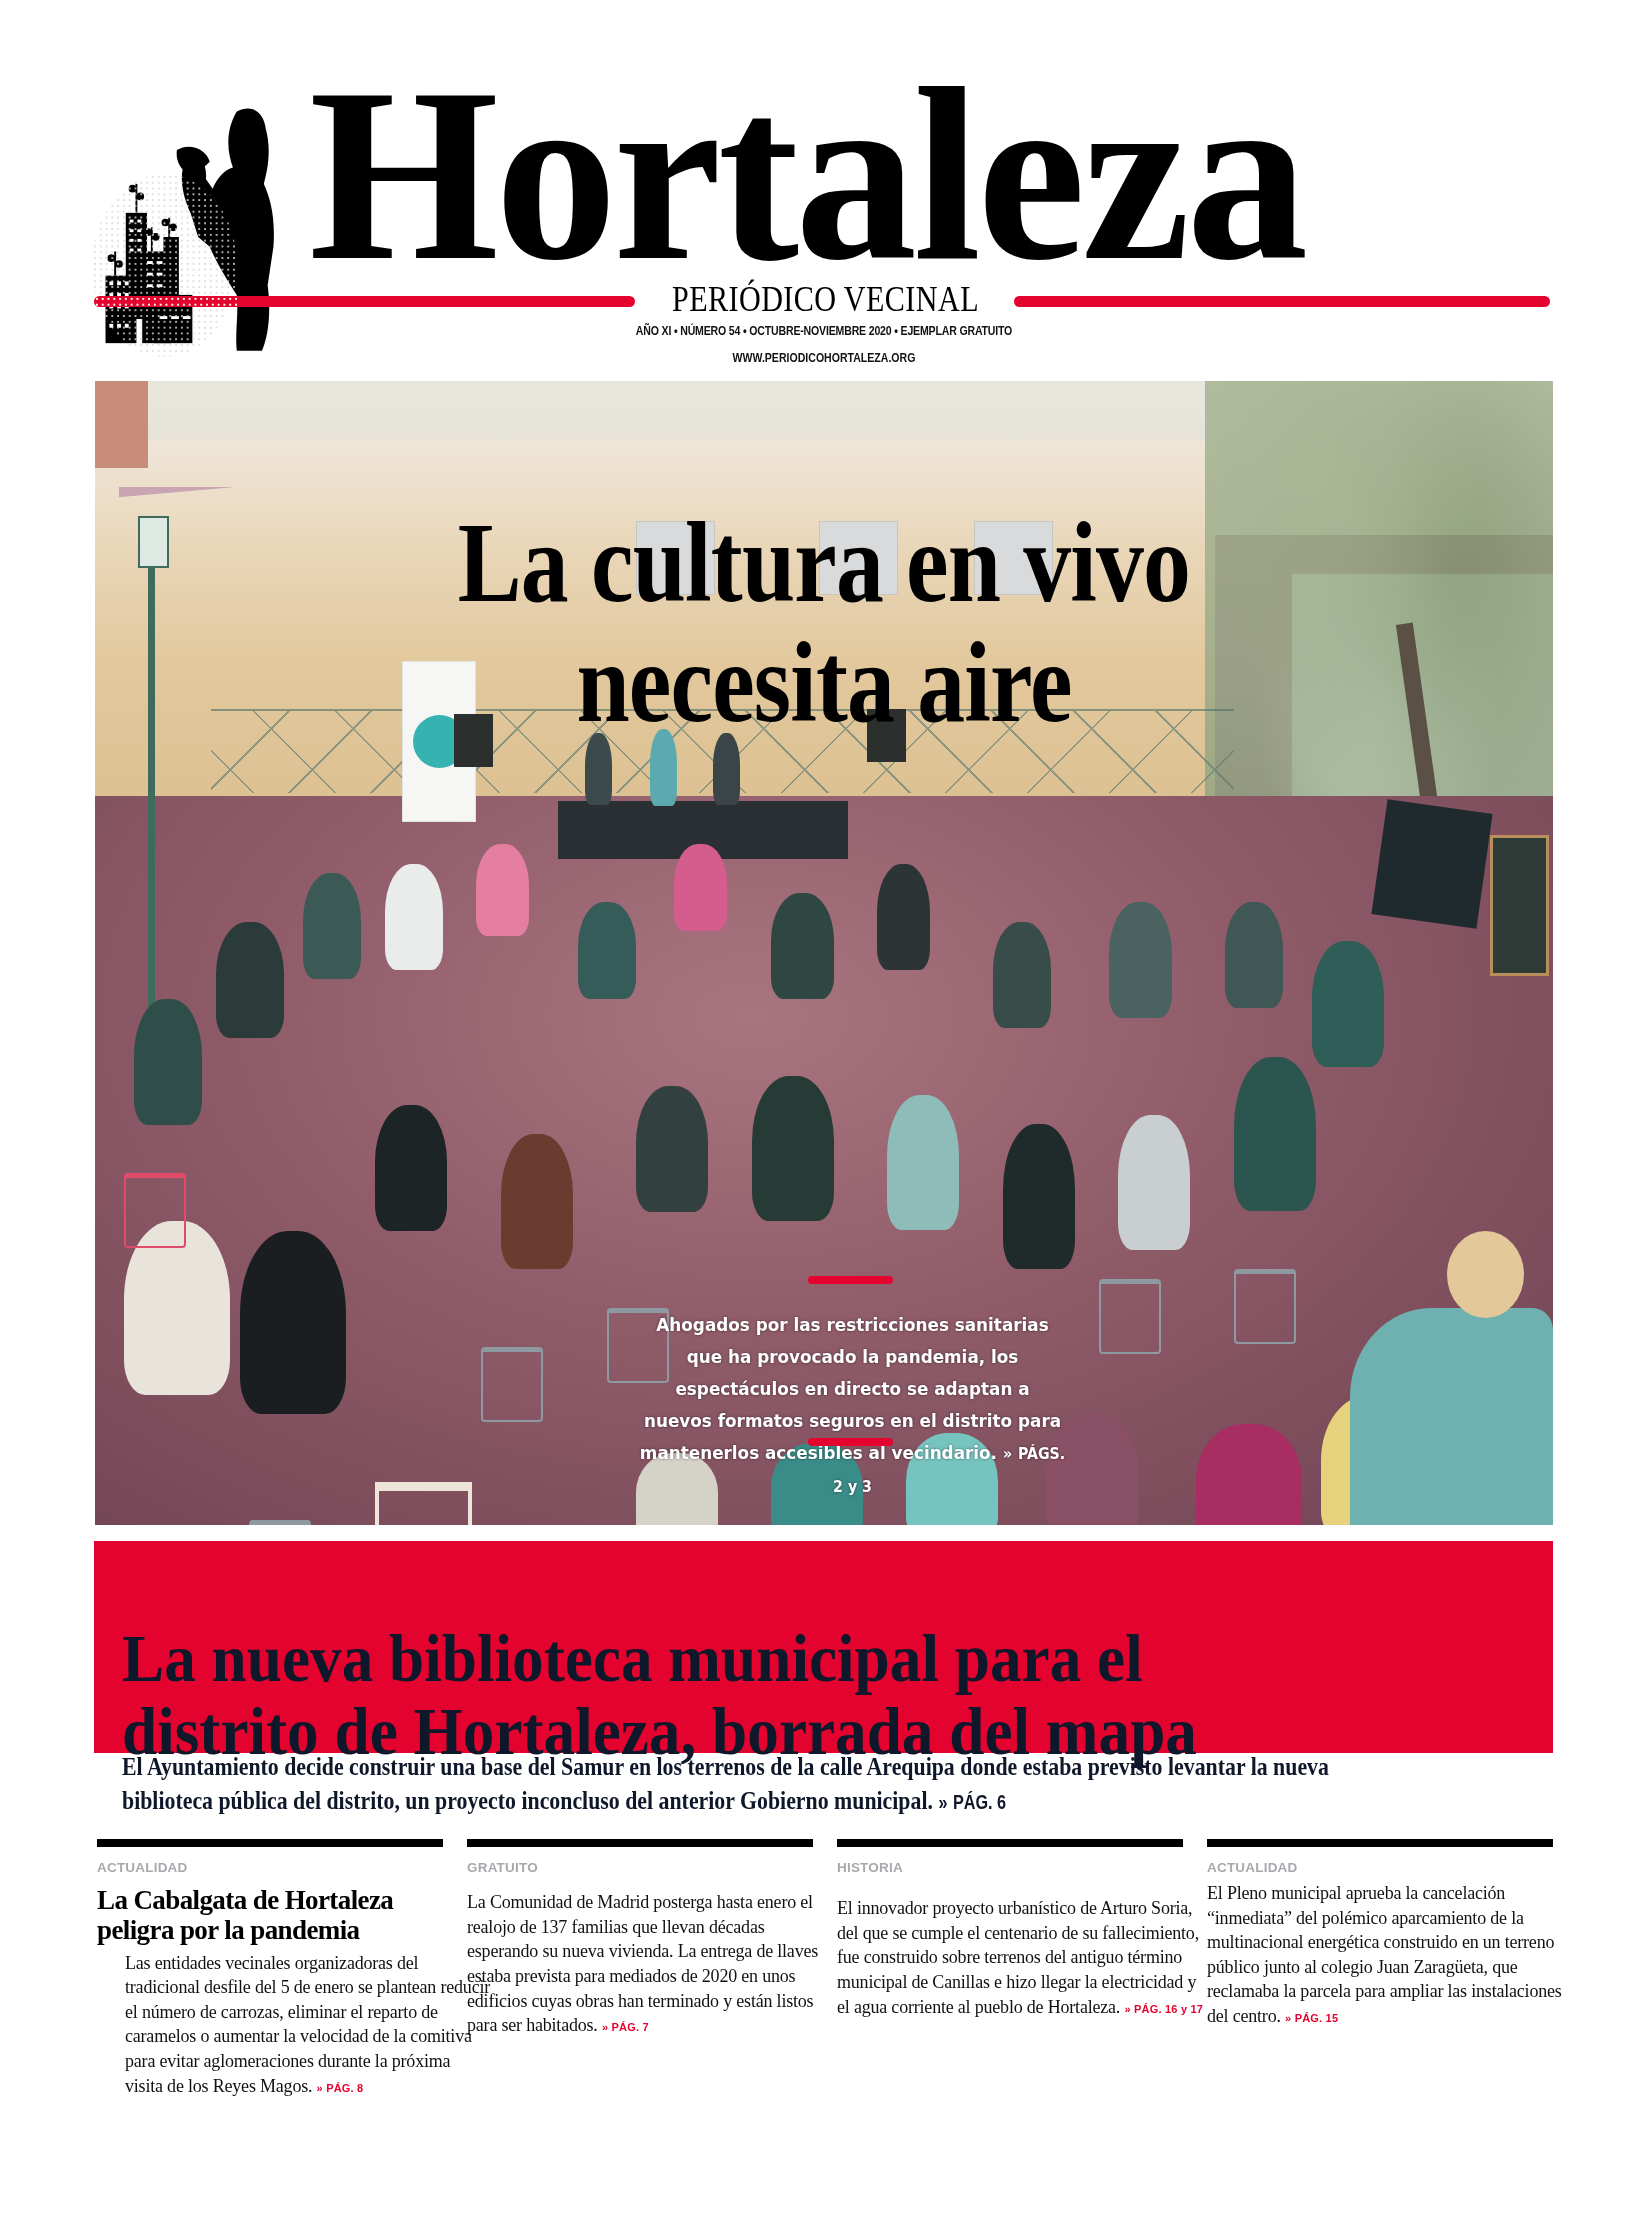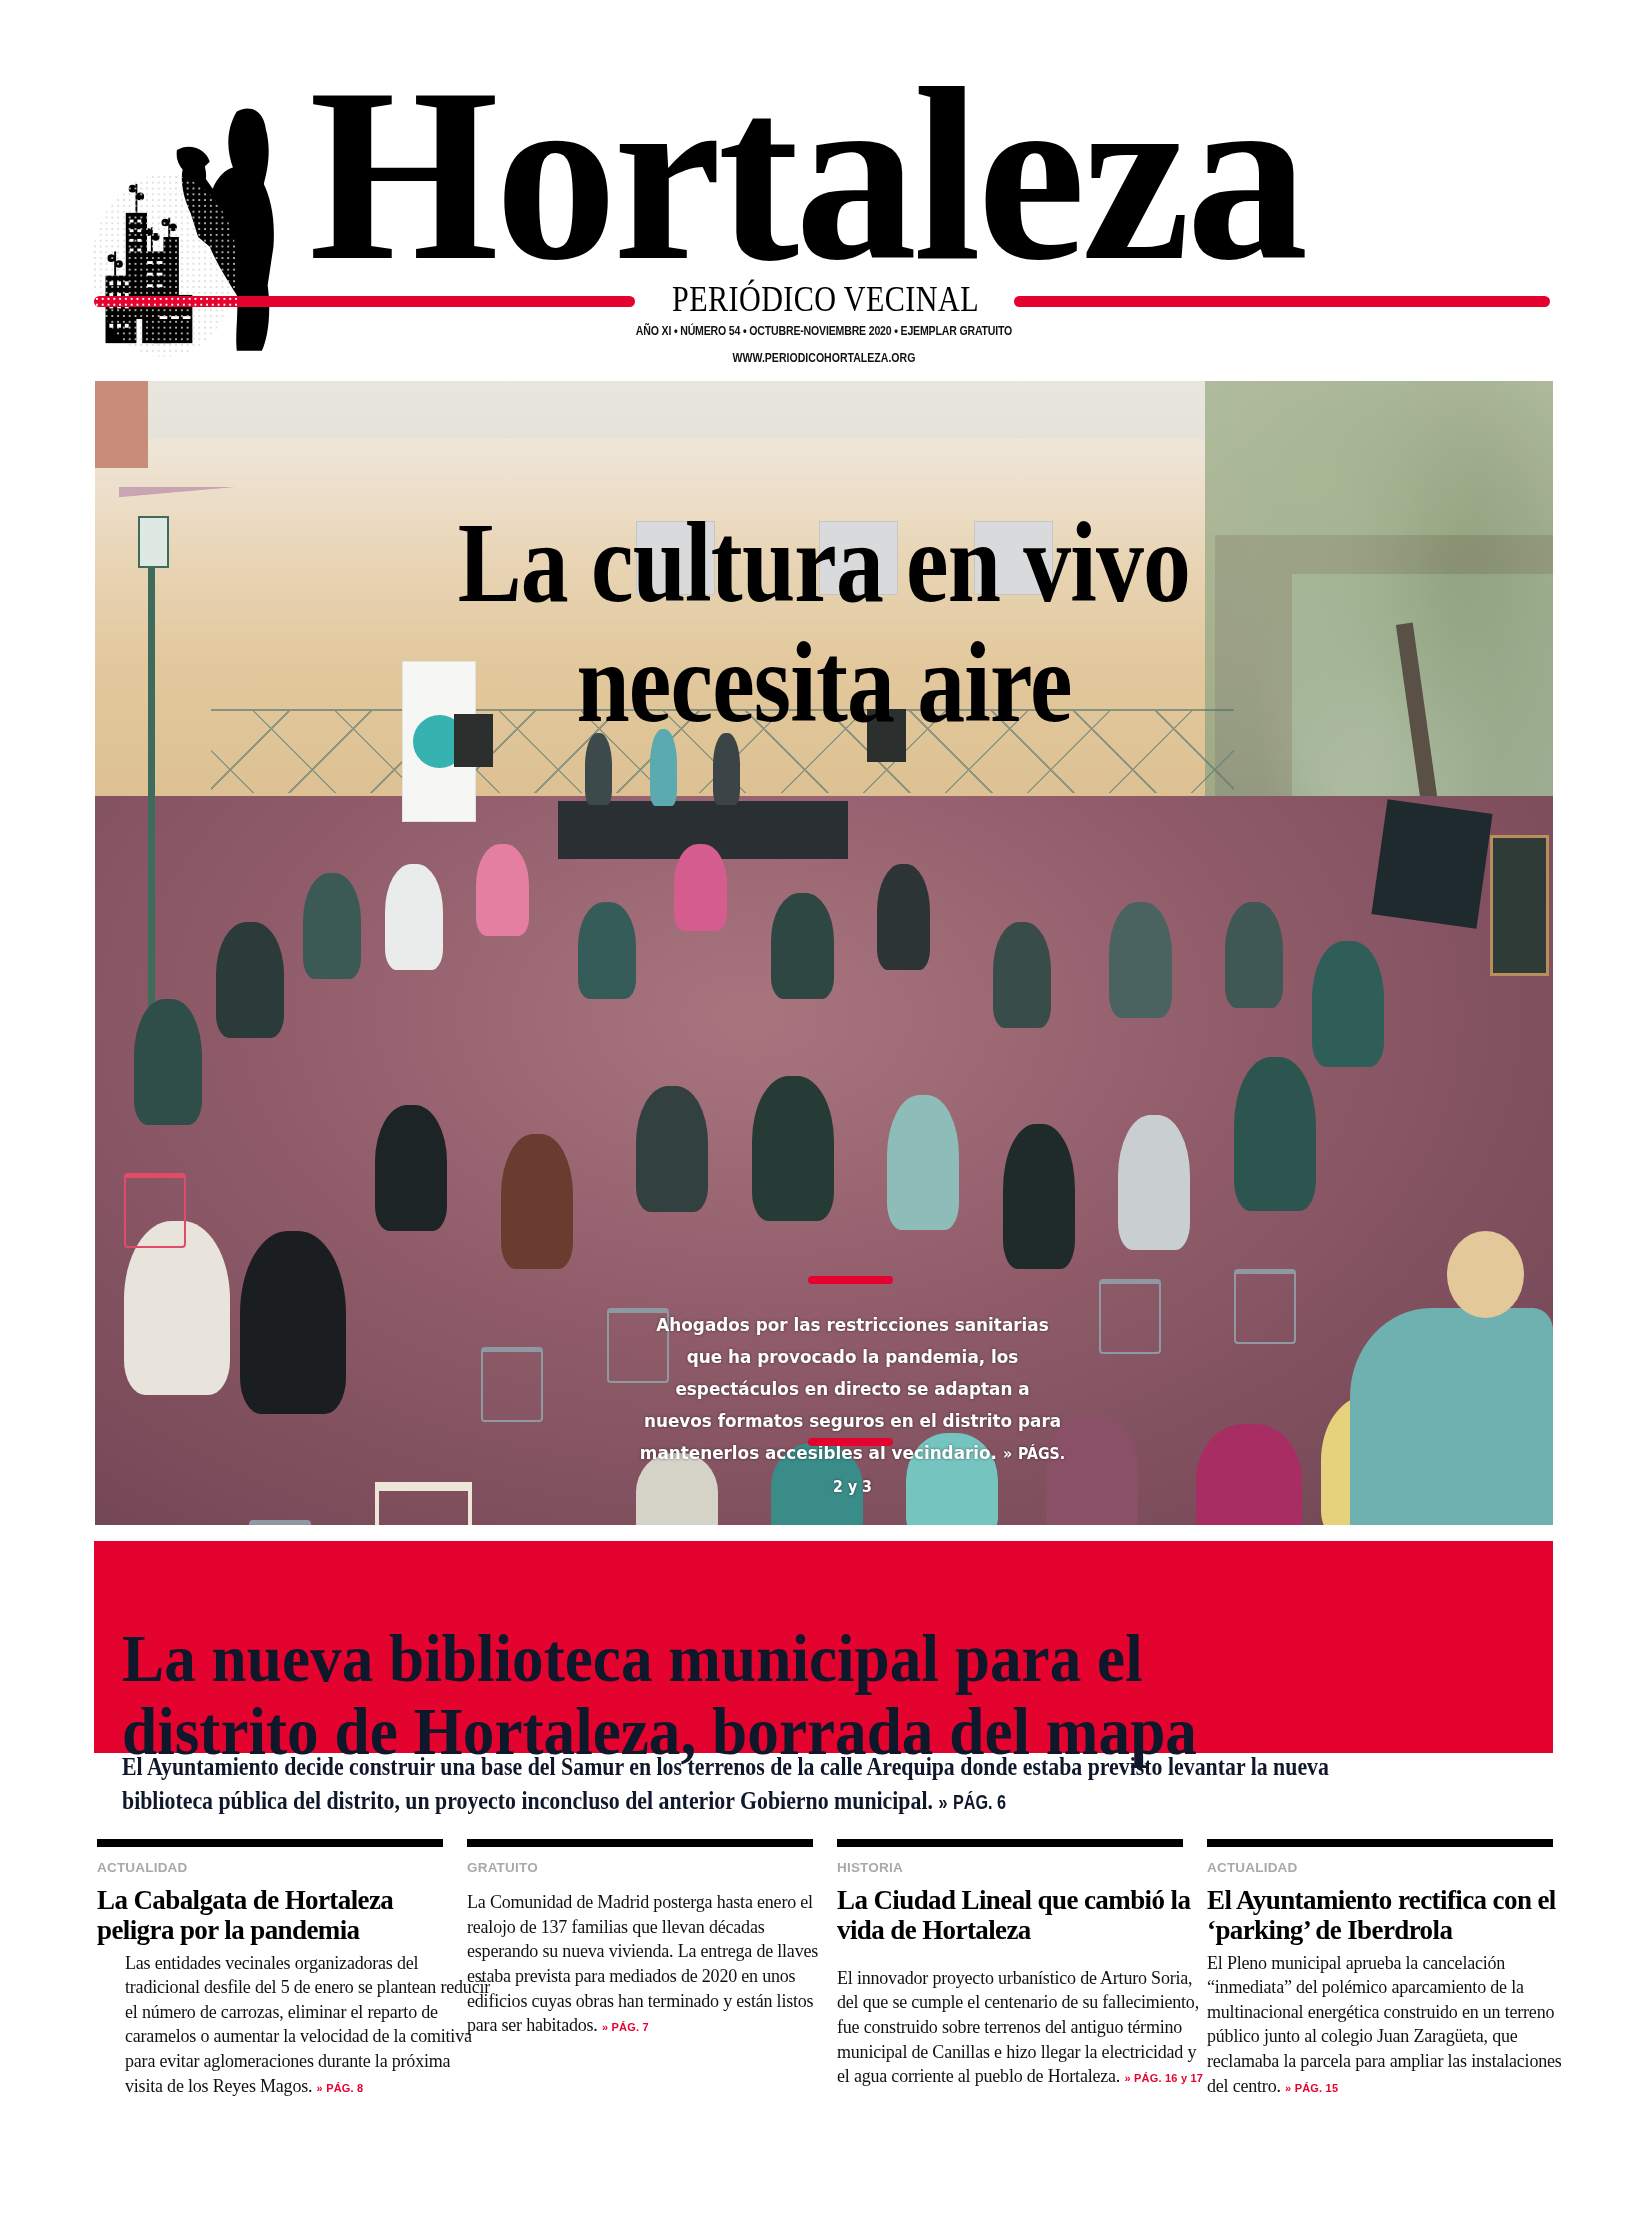--- a/index.html
+++ b/index.html
@@ -299,29 +299,27 @@
     <div class="bar"></div>
     <div class="kicker">GRATUITO</div>
     <p class="body" style="margin-top:15px;">
       <span>La Comunidad de Madrid posterga hasta enero el realojo de 137 familias que llevan décadas esperando su nueva vivienda. La entrega de llaves estaba prevista para mediados de 2020 en unos edificios cuyas obras han terminado y están listos para ser habitados.</span>
       <span class="pag-ref">» PÁG. 7</span>
     </p>
   </article>
   <article class="article" style="left:740px;">
     <div class="bar"></div>
     <div class="kicker">HISTORIA</div>
-    <h3 class="headline" style="margin-bottom:0;">La Ciudad Lineal que cambió la vida de Hortaleza</h3>
     <p class="body" style="margin-top:21px;">
       <span>El innovador proyecto urbanístico de Arturo Soria, del que se cumple el centenario de su fallecimiento, fue construido sobre terrenos del antiguo término municipal de Canillas e hizo llegar la electricidad y el agua corriente al pueblo de Hortaleza.</span>
       <span class="pag-ref">» PÁG. 16 y 17</span>
     </p>
   </article>
   <article class="article" style="left:1110px;">
     <div class="bar"></div>
     <div class="kicker">ACTUALIDAD</div>
-    <h3 class="headline" style="margin-bottom:0;">El Ayuntamiento rectifica con el ‘parking’ de Iberdrola</h3>
     <p class="body" style="margin-top:5.8px;">
       <span>El Pleno municipal aprueba la cancelación “inmediata” del polémico aparcamiento de la multinacional energética construido en un terreno público junto al colegio Juan Zaragüeta, que reclamaba la parcela para ampliar las instalaciones del centro.</span>
       <span class="pag-ref">» PÁG. 15</span>
     </p>
   </article>
 </section>
 
 
 </body></html>

